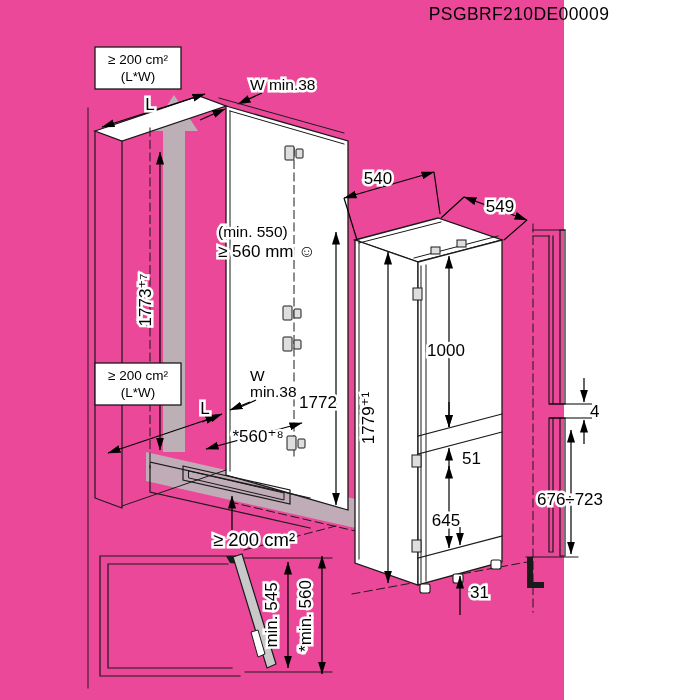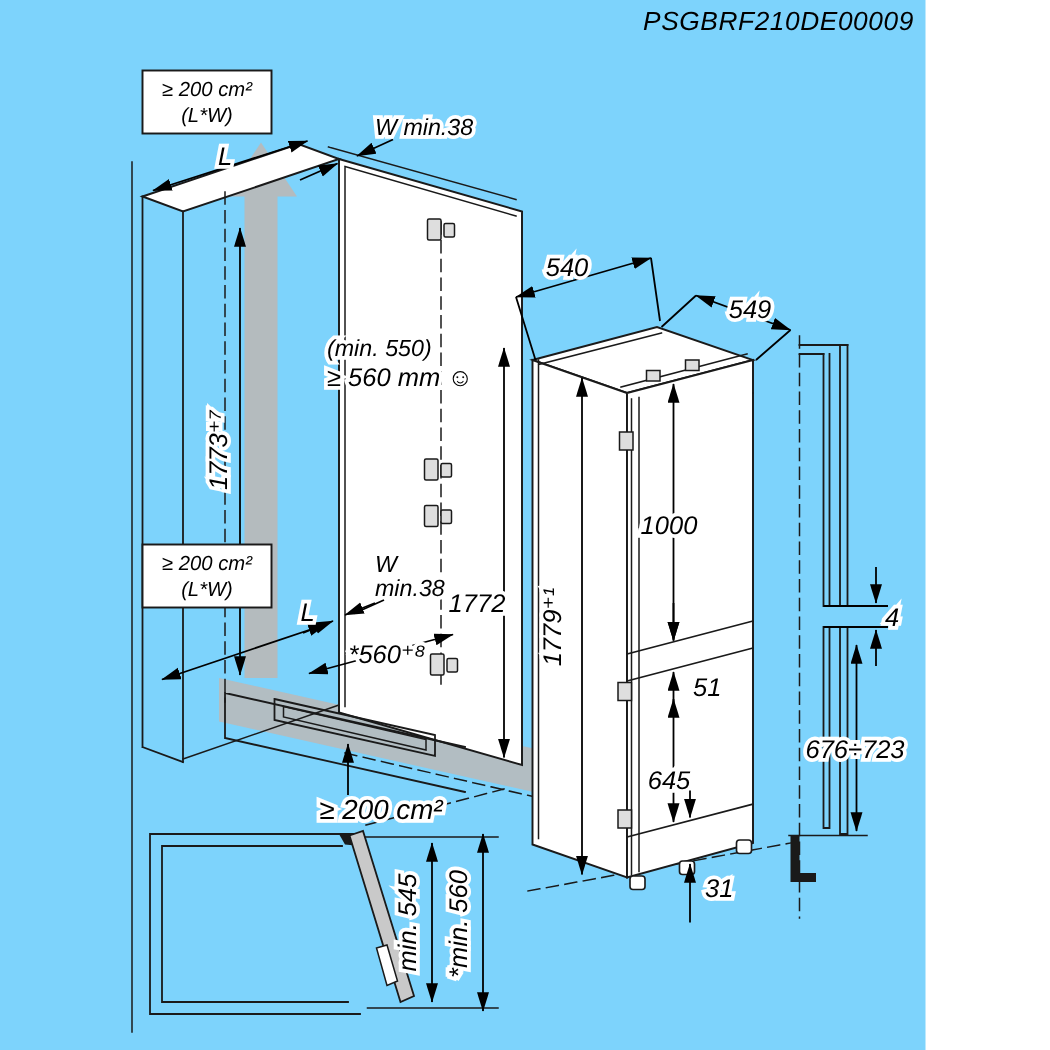--- a/index.html
+++ b/index.html
@@ -1,16 +1,16 @@
 <!DOCTYPE html>
 <html><head>
 <meta charset="utf-8">
 <style>
   html,body{margin:0;padding:0;background:#fff;}
-  .stage{width:617px;height:700px;position:relative;background:#7dd3fc;font-style:italic;}
+  .stage{width:564px;height:700px;position:relative;background:#ec4899;}
   svg{display:block;}
   text{font-family:"Liberation Sans","DejaVu Sans",sans-serif;fill:#000;}
   .lbl{font-size:17px;}
   .md{font-size:15.5px;}
   .sm{font-size:13.5px;}
   .lg{font-size:18.5px;}
   .ttl{font-size:17.5px;letter-spacing:.4px;}
   .halo{paint-order:stroke;stroke:#fff;stroke-width:5px;fill:#000;}
   .ln{fill:none;stroke:#1a1a1a;stroke-width:1.2;stroke-linecap:square;}
   .thin{stroke-width:1;}

